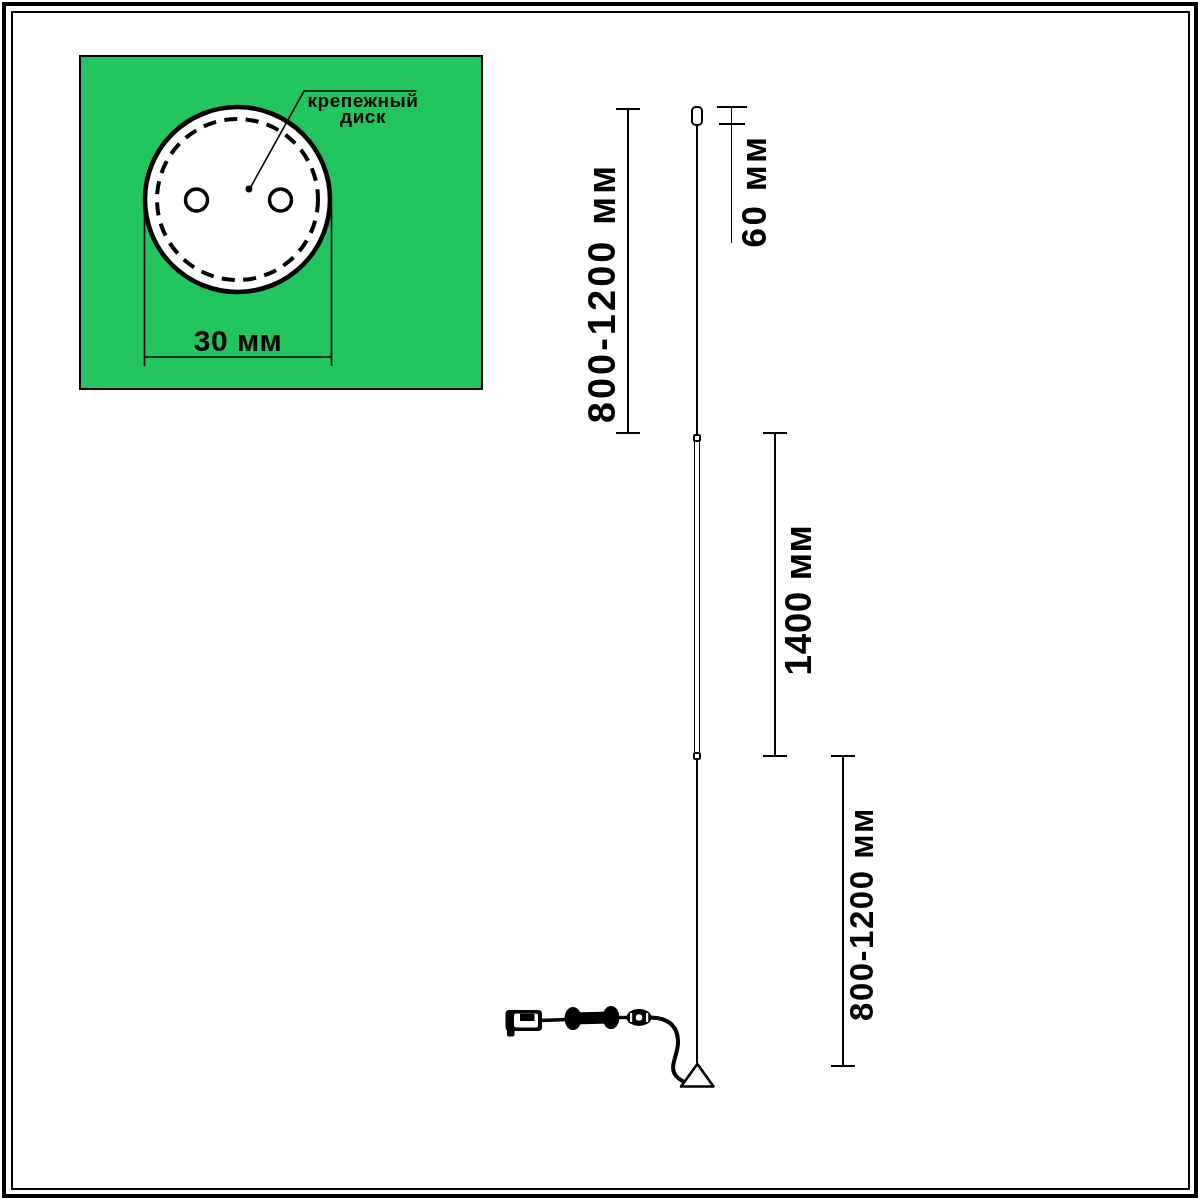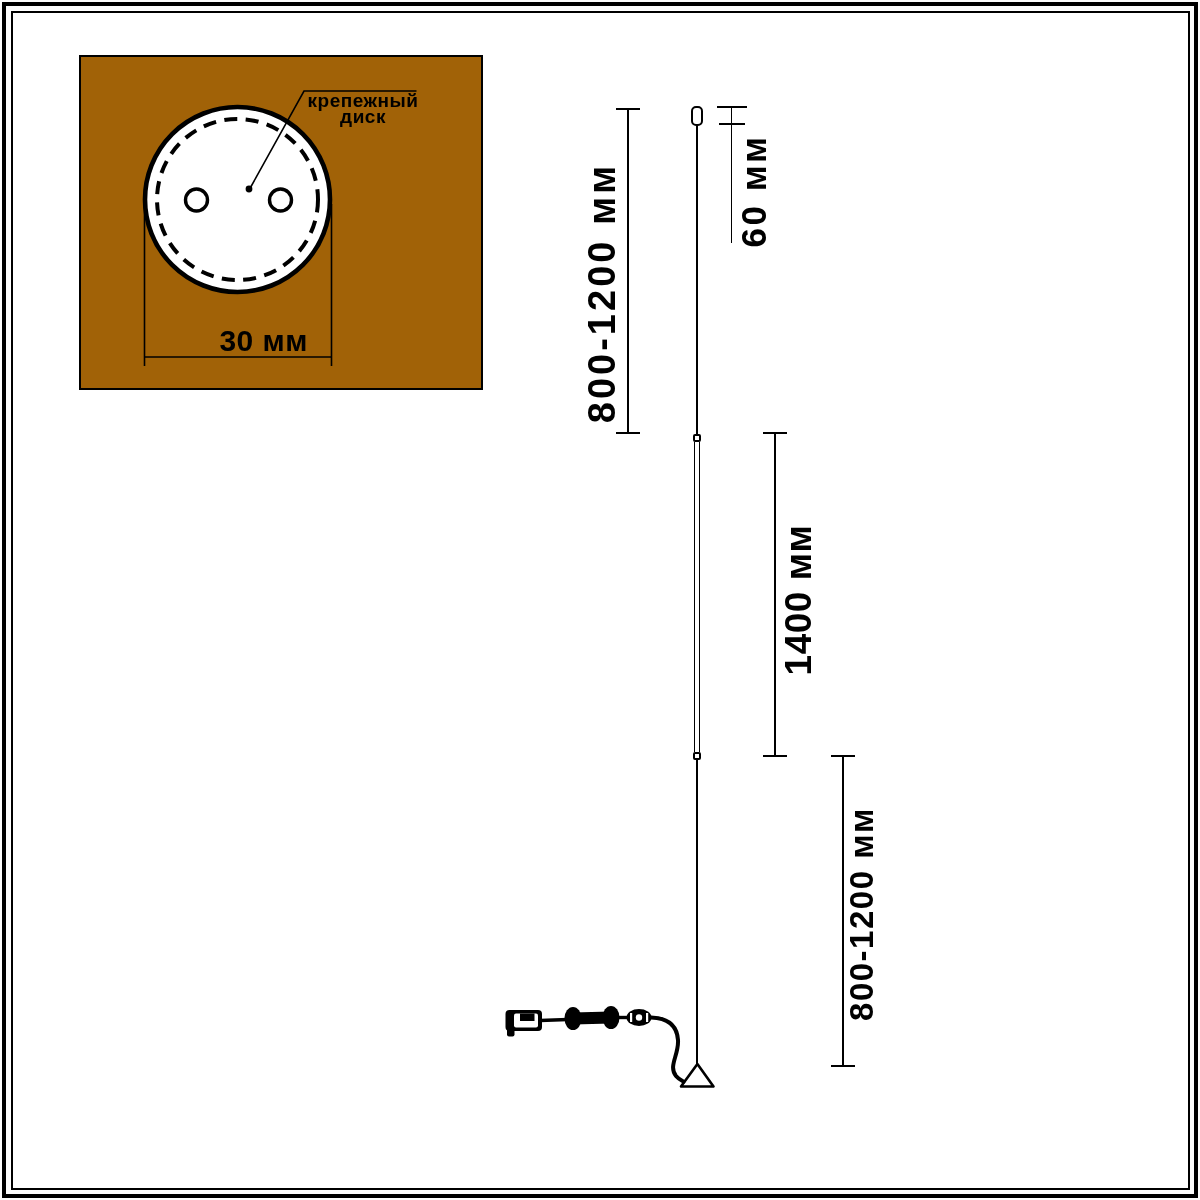--- a/index.html
+++ b/index.html
@@ -5,28 +5,28 @@
   html,body{margin:0;padding:0;}
   body{
     width:1200px;height:1200px;position:relative;background:#ffffff;
     font-family:"Liberation Sans", sans-serif;color:#000;overflow:hidden;
   }
   .abs{position:absolute;}
   
   .frame-outer{position:absolute;left:2px;top:2px;right:2px;bottom:2px;border:4.5px solid #000;}
   .frame-inner{position:absolute;left:10.5px;top:10.5px;right:10.5px;bottom:10.5px;border:2px solid #000;}
   
-  .inset-box{position:absolute;left:79px;top:55px;width:404px;height:335px;border:2.6px solid #000;box-sizing:border-box;background:#a16207;}
+  .inset-box{position:absolute;left:79px;top:55px;width:404px;height:335px;border:2.6px solid #000;box-sizing:border-box;background:#22c55e;}
   .inset-box svg{position:absolute;left:-2.6px;top:-2.6px;}
   .inset-label{
     position:absolute;left:216px;top:36px;width:132px;text-align:center;
     font-size:19px;font-weight:700;line-height:16px;letter-spacing:0.5px;
   }
   .inset-dim-label{
-    position:absolute;left:87px;top:267px;width:140px;text-align:right;
+    position:absolute;left:87px;top:267px;width:140px;text-align:center;
     font-size:30px;font-weight:700;letter-spacing:0.5px;
   }
   
   .ink{background:#000;}
   .connector{box-sizing:border-box;background:#fff;border:2.1px solid #000;border-radius:2px;}
   .top-connector{box-sizing:border-box;background:#fff;border:2.7px solid #000;border-radius:5px;}
   .tube{box-sizing:border-box;background:#fff;border-left:1.7px solid #000;border-right:1.7px solid #000;}
   
   .dim-vline{position:absolute;width:1.7px;background:#000;}
   .dim-tick{position:absolute;height:2.2px;background:#000;}

